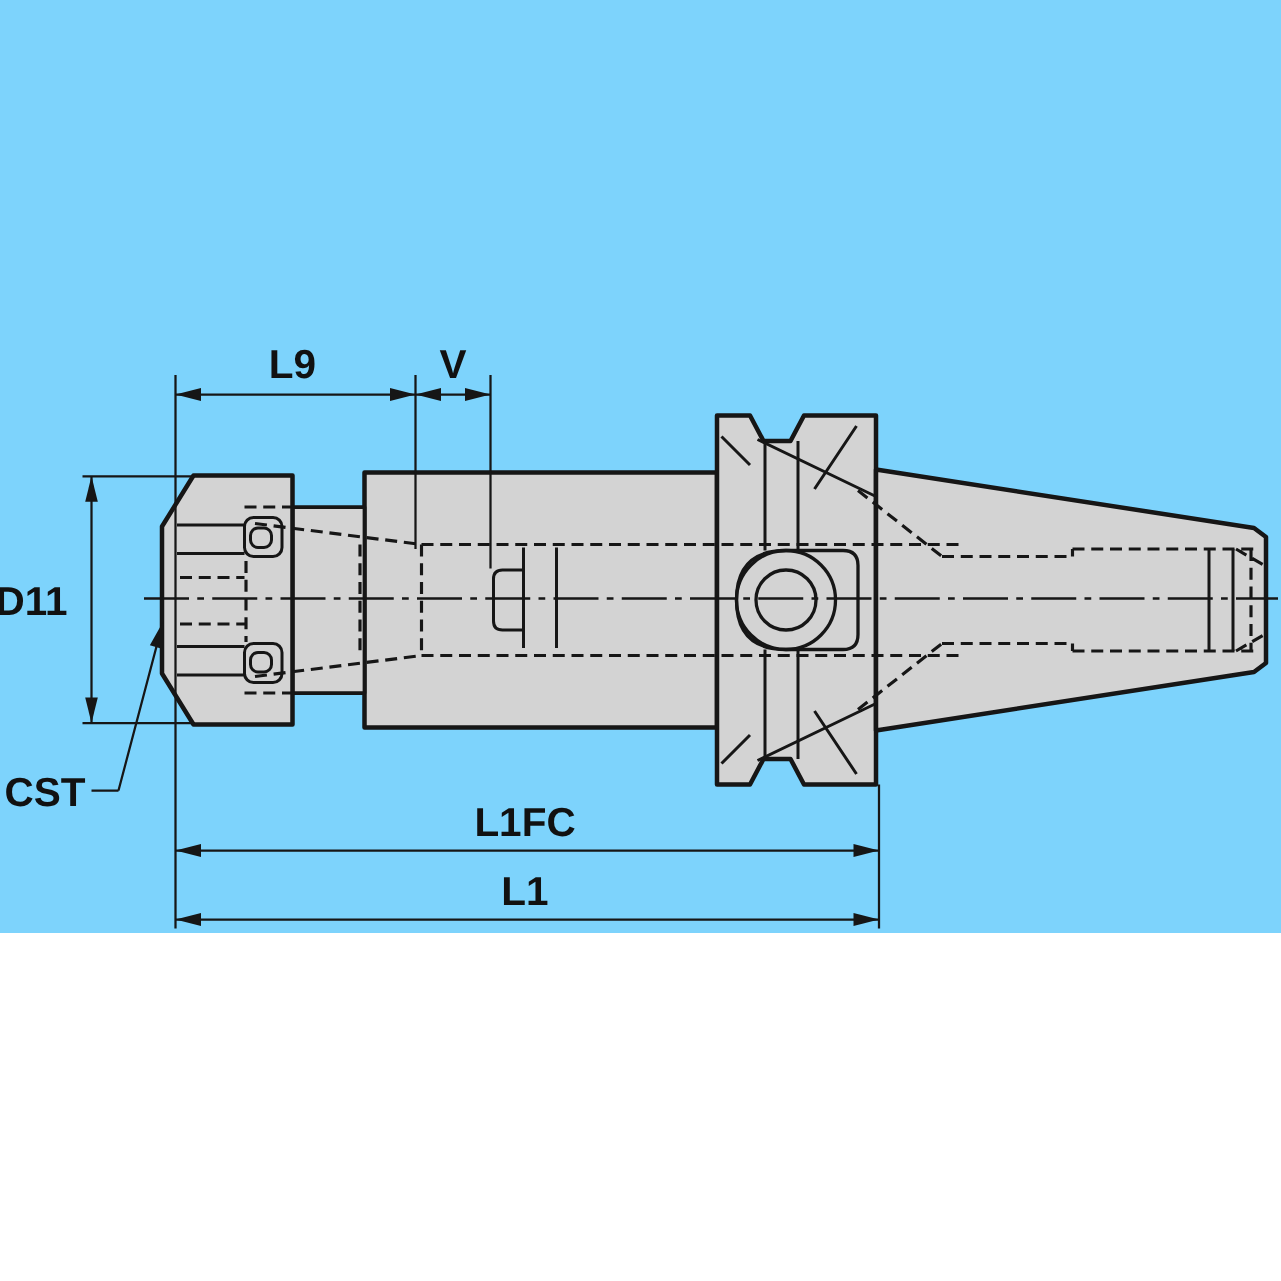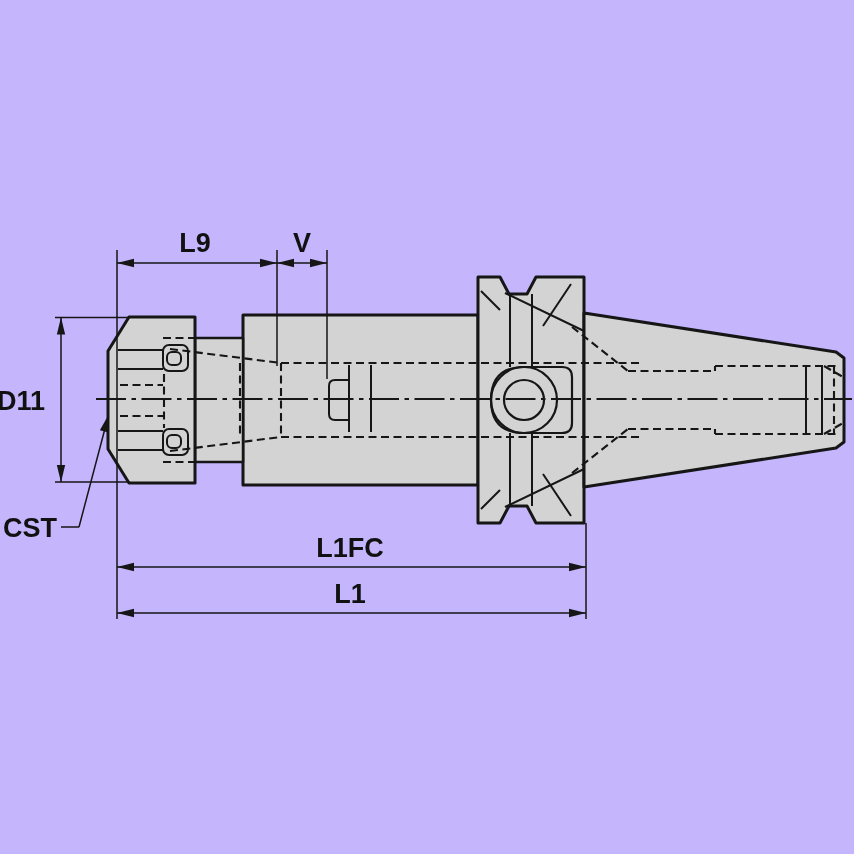--- a/index.html
+++ b/index.html
@@ -1,16 +1,16 @@
 <!DOCTYPE html>
 <html><head>
 <meta charset="utf-8">
 <style>
   html,body{margin:0;padding:0;background:#ffffff;}
-  .stage{position:relative;width:854px;height:854px;background:#c4b5fd;overflow:hidden;
+  .stage{position:relative;width:854px;height:622px;background:#7dd3fc;overflow:hidden;
          font-family:"Liberation Sans", sans-serif;}
   svg{display:block;}
   .dim-label{font-family:"Liberation Sans", sans-serif;font-weight:bold;font-size:27px;fill:#111;}
   .sil{fill:#d3d3d3;stroke:#161616;stroke-width:3;stroke-linejoin:round;}
   .sil2{fill:#d3d3d3;stroke:#161616;stroke-width:2.5;stroke-linejoin:round;}
   .iso{fill:none;stroke:#161616;stroke-width:2;}
   .iso22{fill:none;stroke:#161616;stroke-width:2.2;}
   .hid{fill:none;stroke:#161616;stroke-width:2.1;stroke-dasharray:8 4.5;}
   .cl{fill:none;stroke:#161616;stroke-width:1.8;stroke-dasharray:30 5.5 4.5 5.5;}
   .dim{fill:none;stroke:#161616;stroke-width:1.5;}

